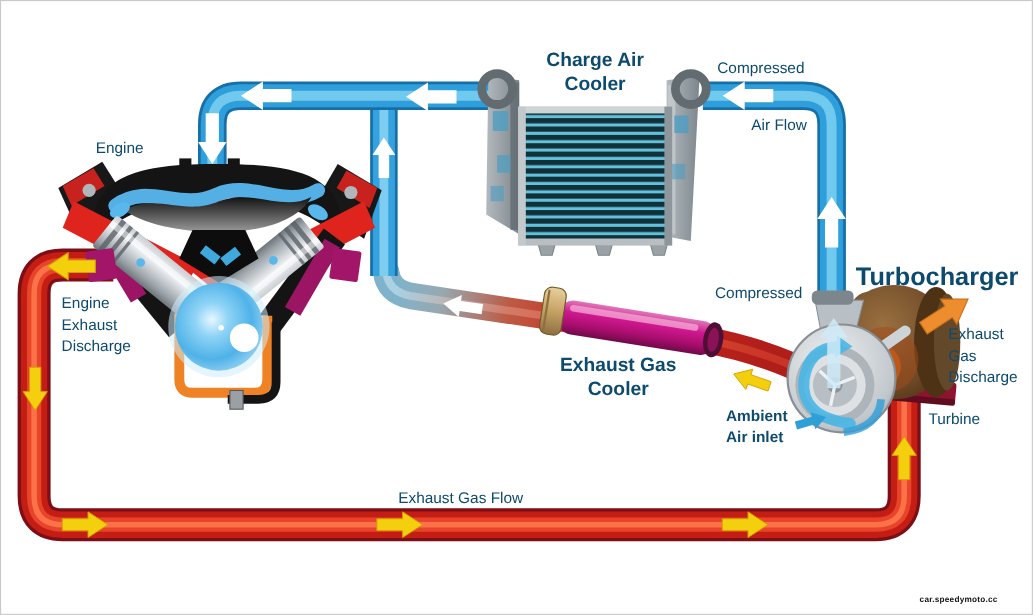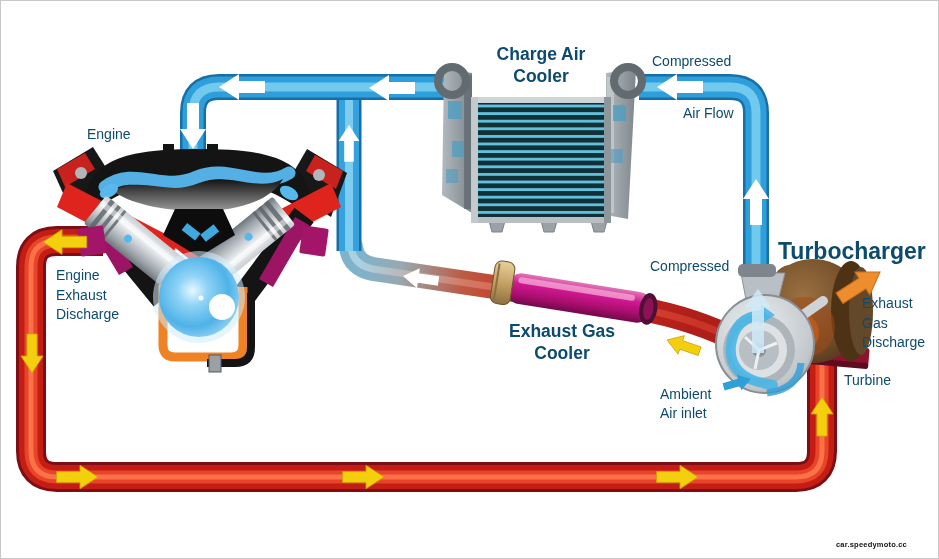--- a/index.html
+++ b/index.html
@@ -261,28 +261,29 @@
 <div class="lbl" style="left:658px;top:103px;margin-left:24px;">Air Flow</div>
 
 <div class="lbl big" style="left:777px;top:241px;">Turbocharger</div>
 
 <div class="lbl" style="left:649px;top:256px;">Compressed</div>
 
 <div class="lbl tight" style="left:861px;top:293px;">Exhaust
 Gas
 Discharge</div>
 
-<div class="lbl" style="left:659px;top:384px;">Ambient
+<div class="lbl" style="left:659px;top:368px;font-weight:bold;">Ambient
 Air inlet</div>
 
 <div class="lbl" style="left:843px;top:370px;">Turbine</div>
 
 <div class="lbl bold" style="left:480px;top:319px;width:162px;">Exhaust Gas
 Cooler</div>
 
 <div class="lbl tight" style="left:55px;top:265px;">Engine
 Exhaust
 Discharge</div>
 
+<div class="lbl" style="left:361px;top:442px;">Exhaust Gas Flow</div>
 
 <div class="watermark" style="left:835px;top:539px;">car.speedymoto.cc</div>
 
 </div>
 
 </body></html>

